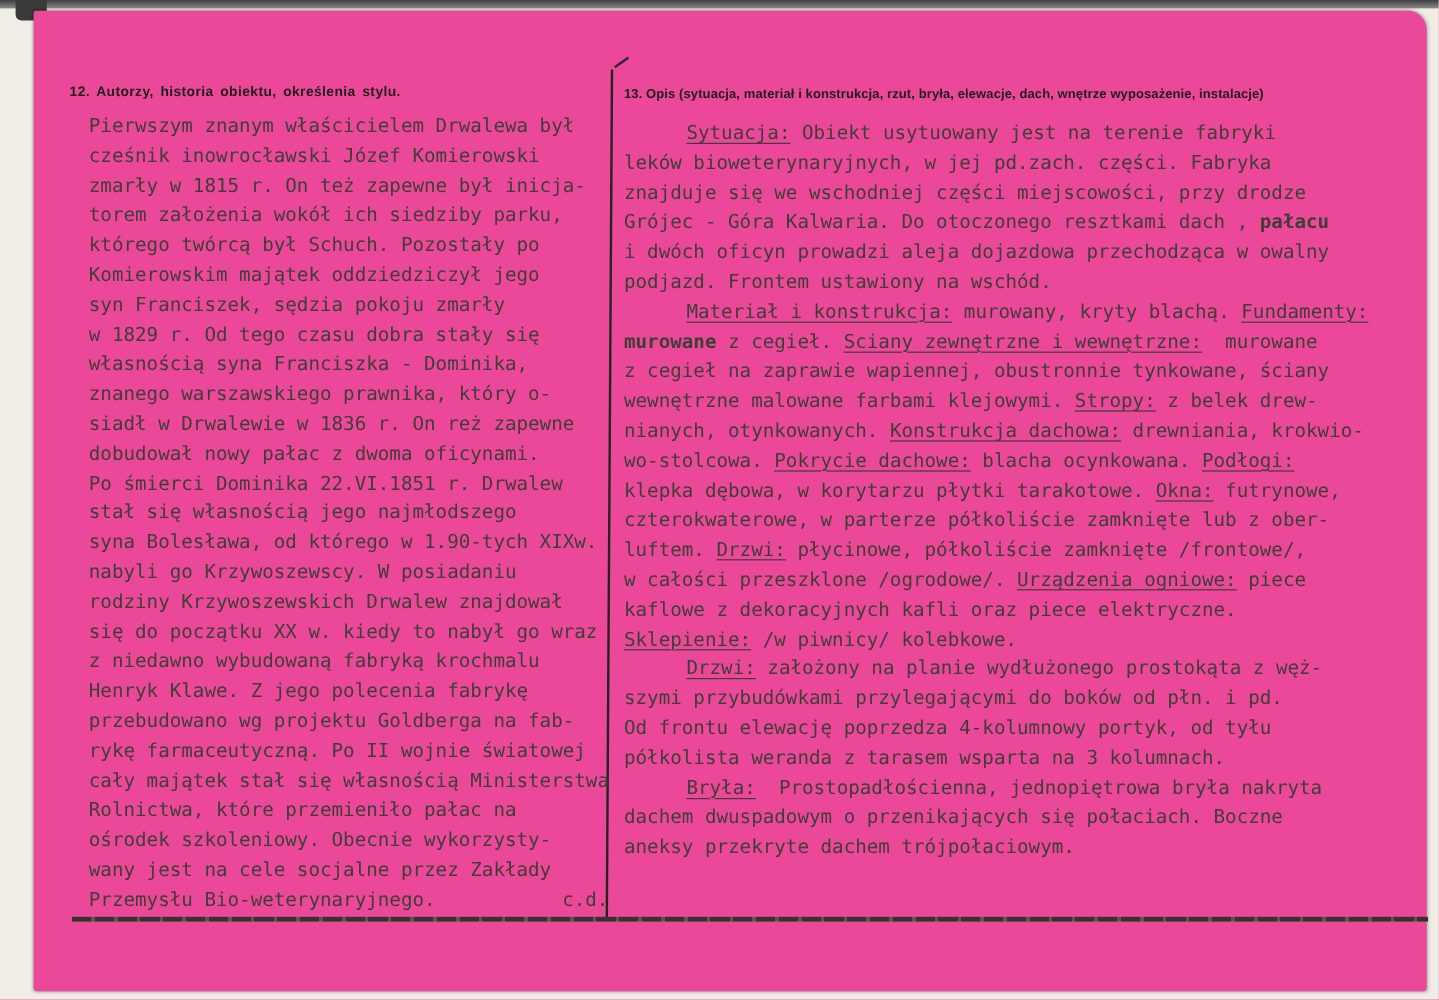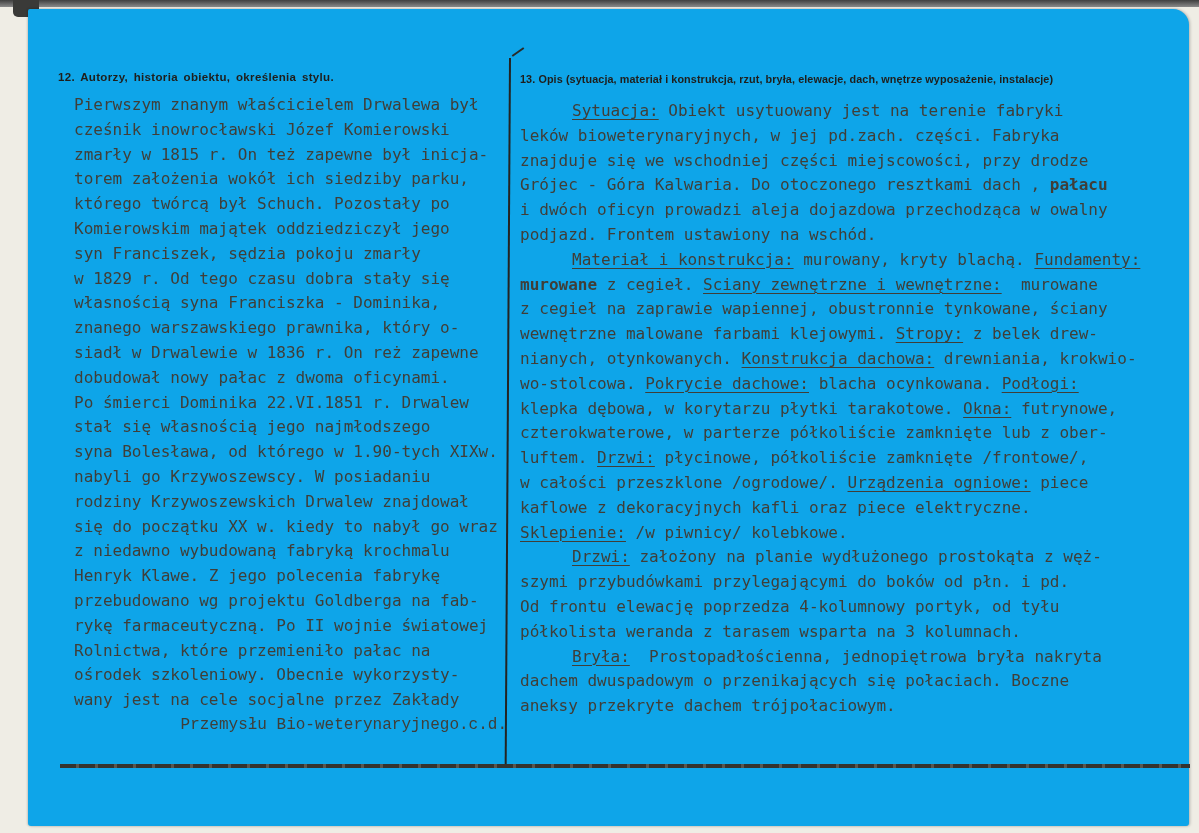--- a/index.html
+++ b/index.html
@@ -11,40 +11,40 @@
   .topbar {
     position:absolute; top:0; left:0; width:1199px; height:7px;
     background:linear-gradient(#3f3f3f,#8a8a8a);
   }
   .blob {
     position:absolute; top:0; left:13px; width:26px; height:17px;
     background:#3a3a38; border-radius:0 0 5px 5px;
   }
   .card {
     position:absolute; left:28px; top:9px; width:1161px; height:817px;
-    background:#0ea5e9;
+    background:#ec4899;
     border-radius:2px 16px 3px 3px;
     box-shadow:1px 0 3px rgba(0,0,0,.25), -1px 0 2px rgba(0,0,0,.12);
   }
   .heading {
     position:absolute;
     font-family:"Liberation Sans", sans-serif;
     font-weight:700; color:#1f1e1b; white-space:nowrap;
   }
   .h12 { left:30px; top:62px; font-size:11.5px; letter-spacing:.35px; word-spacing:2px; }
   .h13 { left:492px; top:64px; font-size:10.8px; letter-spacing:.1px;text-align:center; }
   .coltext { position:absolute; color:#403e38; }
   .lt { left:46px; top:84px; width:436px; }
   .rt { left:492px; top:90px; width:648px; }
   .tline { white-space:pre; font-size:16px; line-height:24.8px; }
   .rt .tline { font-size:16px; }
   .ind { text-indent:52px; }
   .u { text-decoration:underline; text-decoration-thickness:1.3px; text-underline-offset:2.5px; }
   .b { font-weight:700; }
-  .lastrow { display:flex; justify-content:flex-end; width:433px;font-family:Liberation Mono, monospace; }
+  .lastrow { display:flex; justify-content:space-between; width:433px; }
   .divider {
     position:absolute; left:481px; top:49px; width:2.4px; height:707px;
     background:#242422; transform:rotate(.35deg); transform-origin:top center;
   }
   .divider-tick {
     position:absolute; left:483px; top:42px; width:14px; height:2px;
     background:#2a2a28; transform:rotate(-35deg);
   }
   .bottomrule {
     position:absolute; left:32px; top:755px; width:1130px; height:4px;
@@ -81,20 +81,21 @@
         <div class="tline"><span>Po śmierci Dominika 22.VI.1851 r. Drwalew</span></div>
         <div class="tline"><span>stał się własnością jego najmłodszego</span></div>
         <div class="tline"><span>syna Bolesława, od którego w 1.90-tych XIXw.</span></div>
         <div class="tline"><span>nabyli go Krzywoszewscy. W posiadaniu</span></div>
         <div class="tline"><span>rodziny Krzywoszewskich Drwalew znajdował</span></div>
         <div class="tline"><span>się do początku XX w. kiedy to nabył go wraz</span></div>
         <div class="tline"><span>z niedawno wybudowaną fabryką krochmalu</span></div>
         <div class="tline"><span>Henryk Klawe. Z jego polecenia fabrykę</span></div>
         <div class="tline"><span>przebudowano wg projektu Goldberga na fab-</span></div>
         <div class="tline"><span>rykę farmaceutyczną. Po II wojnie światowej</span></div>
+        <div class="tline"><span>cały majątek stał się własnością Ministerstwa</span></div>
         <div class="tline"><span>Rolnictwa, które przemieniło pałac na</span></div>
         <div class="tline"><span>ośrodek szkoleniowy. Obecnie wykorzysty-</span></div>
         <div class="tline"><span>wany jest na cele socjalne przez Zakłady</span></div>
       </div>
     <div class="tline lastrow">
       <span>Przemysłu Bio-weterynaryjnego.</span>
       <span>c.d.</span>
     </div>
   </div>
 

